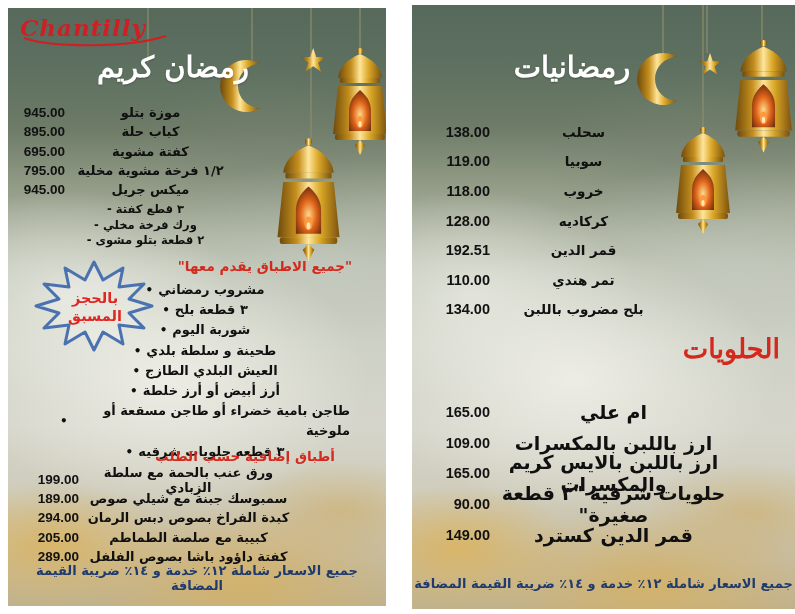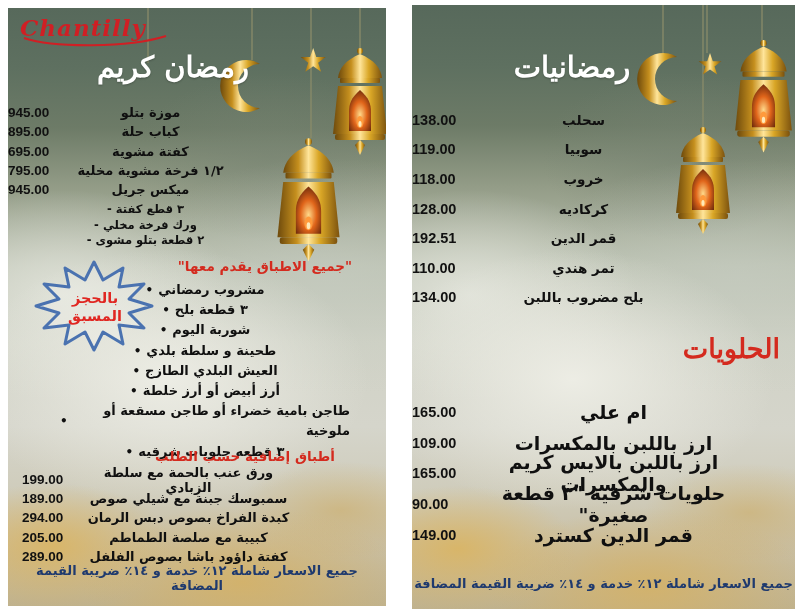--- a/index.html
+++ b/index.html
@@ -32,26 +32,26 @@
 
   .panel-title { color:#ffffff; font-family:"DejaVu Serif", serif; font-weight:bold;
                  font-size:29px; text-align:center; text-shadow:0 1px 2px rgba(0,0,0,0.25);
                  direction:rtl; }
   .title-left  { top:42px; left:60px; width:210px; }
   .title-right { top:45px; left:55px; width:210px; }
 
   .menu-rows { left:0; right:0; }
   .row { display:flex; align-items:center; }
   .price { font-family:"Liberation Sans", sans-serif; font-weight:bold; font-size:13.5px;
-           color:#111111; text-align:left; }
+           color:#111111; text-align:right; }
   .iname { flex:1; text-align:center; font-weight:bold; font-size:13px; color:#101010; direction:rtl; }
 
   .rows-main   { top:95px; }  .rows-main .row   { height:19.3px; padding-right:150px; } .rows-main .price { width:57px; }
   .rows-extras { top:462px;padding-left:14px; } .rows-extras .row { height:19.2px; padding-right:88px; }  .rows-extras .price { width:57px; }
-  .rows-drinks { top:100px; } .rows-drinks .row { height:29.6px; padding-right:118px; } .rows-drinks .price { width:78px; font-size:14.5px; } .rows-drinks .iname { font-size:13.5px; }
+  .rows-drinks { top:112px; } .rows-drinks .row { height:29.6px; padding-right:118px; } .rows-drinks .price { width:78px; font-size:14.5px; } .rows-drinks .iname { font-size:13.5px; }
   .rows-desserts { top:392px; } .rows-desserts .row { height:30.6px; padding-right:58px; } .rows-desserts .price { width:78px; font-size:14.5px; } .rows-desserts .iname { font-size:19px; }
 
   .subitems { top:194px; left:30px; width:215px; text-align:center; }
   .subline { display:flex; justify-content:center; line-height:15.5px; font-size:11.5px; font-weight:bold; color:#101010; }
   .subline .dash { margin-right:4px; }
   .subline .sub-text { direction:rtl; }
 
   .red-heading { color:#d42a1e; font-weight:bold; direction:rtl; }
   .served-heading { top:250px; right:34px; font-size:13.5px; }
   .extras-heading { top:440px; left:96px; right:0; text-align:center; font-size:13.5px; }

